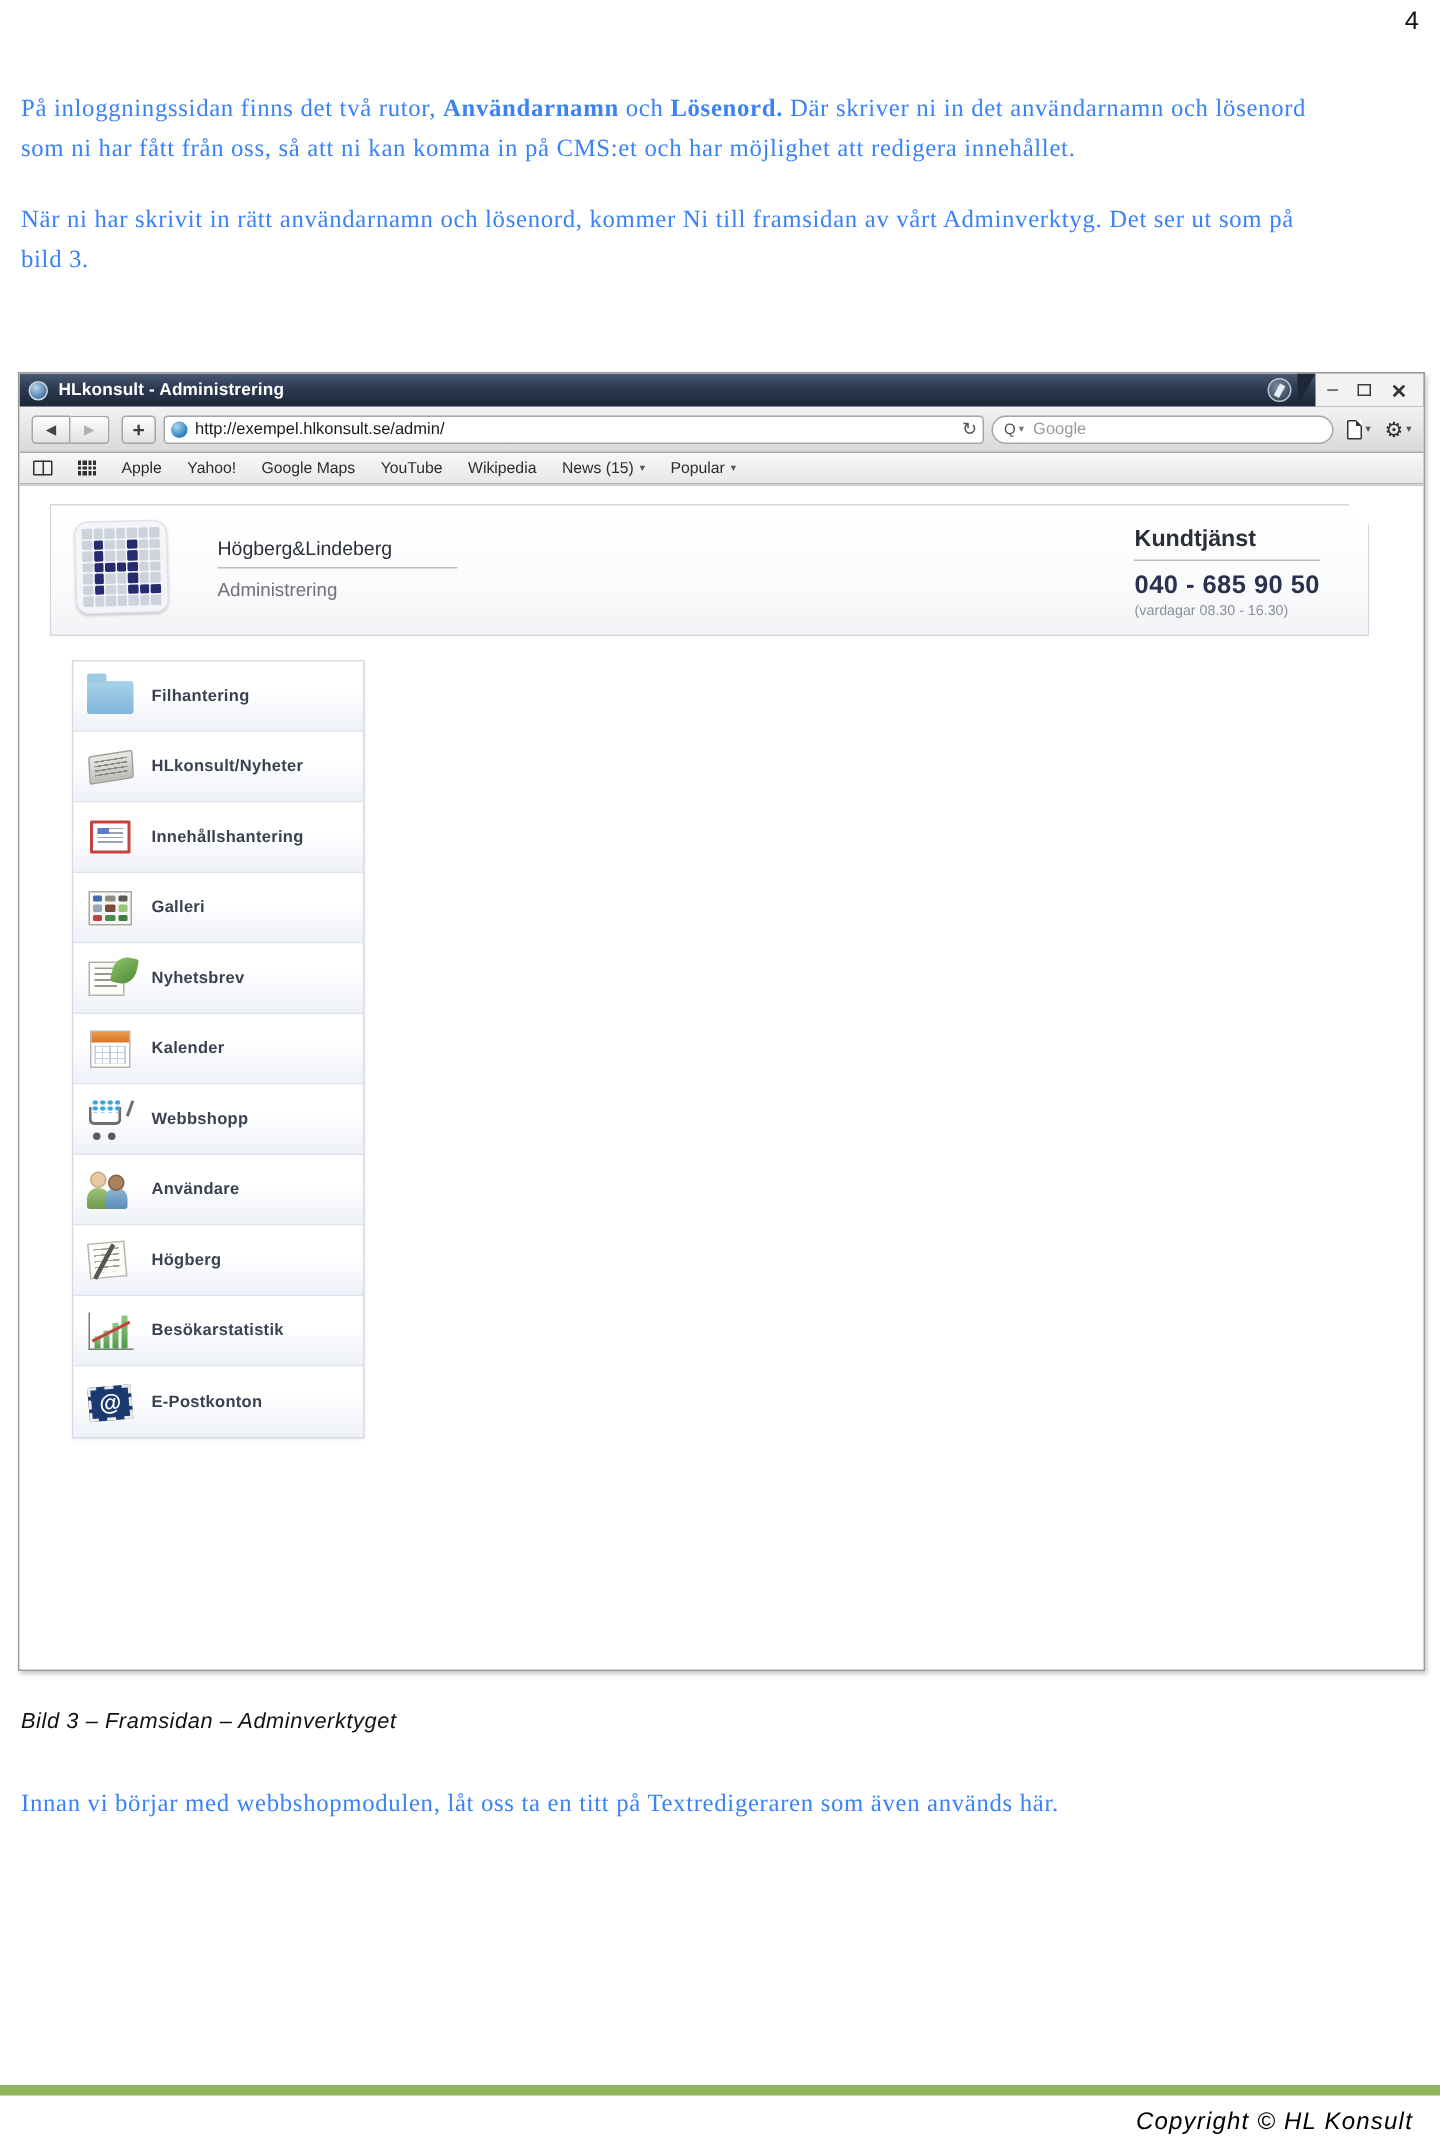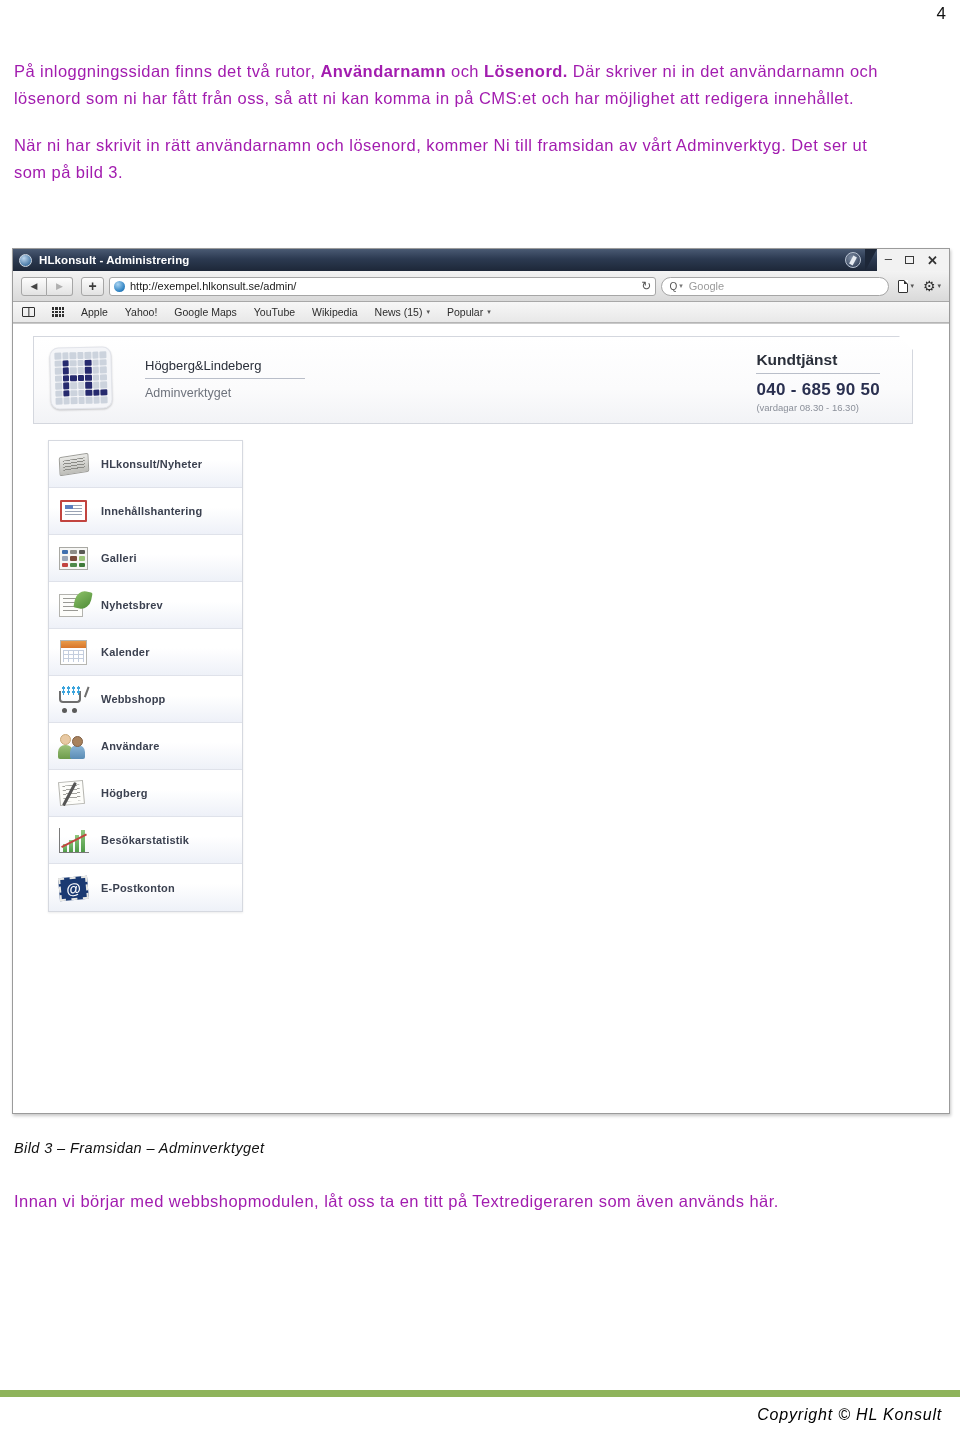--- a/index.html
+++ b/index.html
@@ -34,23 +34,24 @@
   .doc-body {
     position: absolute;
     left: 14px;
     top: 58px;
     width: 880px;
   }
   .para {
     font-size: 16.5px;
     line-height: 27px;
     letter-spacing: 0.45px;
-    color: #a21caf;
+    color: #3b82f6;
     margin-bottom: 20px;
     text-align: left;
+    font-family: Liberation Serif, serif;
   }
   .para b { font-weight: bold; }
 
   
   .browser {
     position: absolute;
     left: 12px;
     top: 248px;
     width: 938px;
     height: 866px;
@@ -689,32 +690,38 @@
             <i></i>
               <i></i>
               <i></i>
               <i></i>
               <i></i>
               <i></i>
               <i></i>
           </div>
           <div class="hdr-titles">
             <div class="hdr-company">Högberg&amp;Lindeberg</div>
-            <div class="hdr-sub">Adminverktyget</div>
+            <div class="hdr-sub">Administrering</div>
           </div>
         </div>
         <div class="hdr-right">
           <div class="svc-title">Kundtjänst</div>
           <div class="svc-phone">040 - 685 90 50</div>
           <div class="svc-hours">(vardagar 08.30 - 16.30)</div>
         </div>
       </div>
 
       <div class="menu">
 
+        <div class="menu-item">
+          <span class="mi-icon">
+              <span class="ic-folder"></span>
+            </span>
+          <span class="menu-label">Filhantering</span>
+        </div>
 
         <div class="menu-item">
           <span class="mi-icon">
               <span class="ic-news"></span>
             </span>
           <span class="menu-label">HLkonsult/Nyheter</span>
         </div>
 
         <div class="menu-item">
           <span class="mi-icon">

